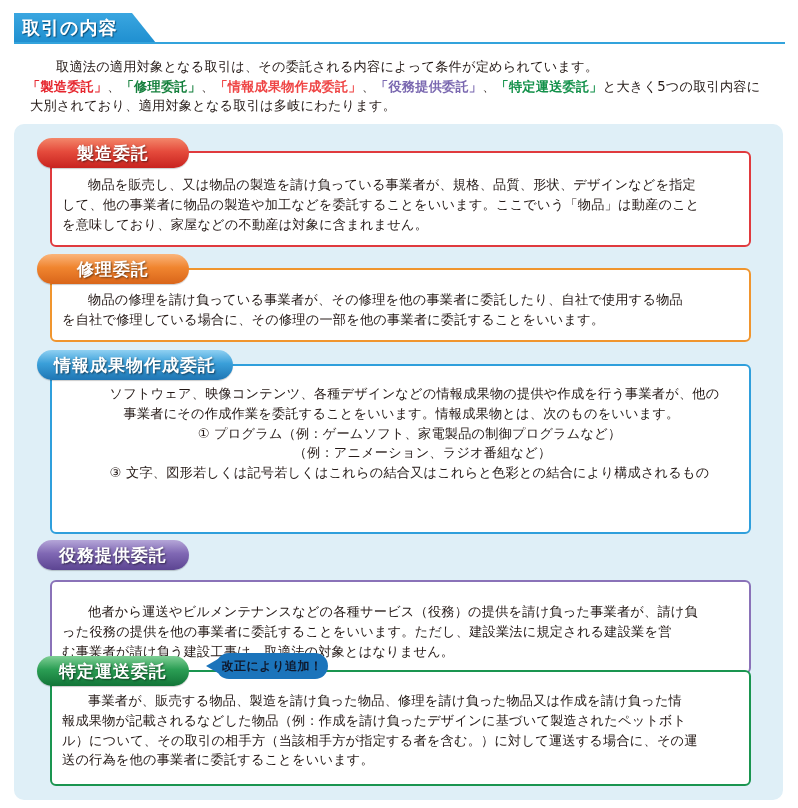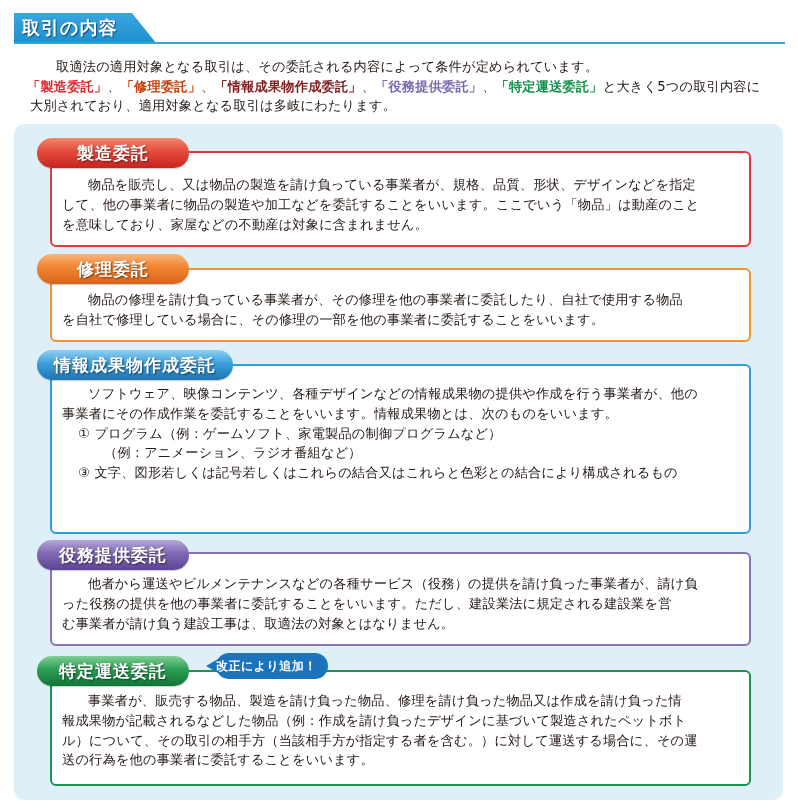--- a/index.html
+++ b/index.html
@@ -21,33 +21,33 @@
   .box { position:absolute; left:50px; width:697px; background:#fff; border:2px solid; border-radius:6px; }
   .box-body { position:absolute; left:10px; right:8px; font-size:13.2px; line-height:19.8px; letter-spacing:0.2px; }
   .box-body p { margin:0; white-space:nowrap; }
   .box-body .ind { padding-left:26px; }
   .box-body .li { padding-left:16px; }
   .box-body .li2 { padding-left:42px; }
   .label { position:absolute; height:30px; line-height:30px; border-radius:15px 15px 15px 15px;
            color:#fff; font-weight:bold; font-size:17px; text-align:center; letter-spacing:1px;
            text-shadow:1px 1px 2px rgba(0,0,0,0.55); box-shadow:0 1px 1px rgba(0,0,0,0.2); }
   .badge { position:absolute; height:26px; line-height:26px; border-radius:13px; background:#1b74bb;
-           color:#ffffff; font-weight:bold; font-size:12px; text-align:left; letter-spacing:0.5px; }
+           color:#0f172a; font-weight:bold; font-size:12px; text-align:center; letter-spacing:0.5px; }
   .badge-tail { position:absolute; width:0; height:0; border-top:7px solid transparent; border-bottom:7px solid transparent; border-right:12px solid #1b74bb; }
 </style>
 </head>
 <body>
 
 <div class="title-tab"></div>
 <div class="title-text">取引の内容</div>
 <div class="title-line"></div>
 
 <div class="intro">
   <p class="indent">取適法の適用対象となる取引は、その委託される内容によって条件が定められています。</p>
-  <p style="margin-left:-3px;"><span class="kw" style="color:#e6262e">「製造委託」</span><span>、</span><span class="kw" style="color:#c2410c">「修理委託」</span><span>、</span><span class="kw" style="color:#7f1d1d">「情報成果物作成委託」</span><span>、</span><span class="kw" style="color:#7a68b0">「役務提供委託」</span><span>、</span><span class="kw" style="color:#13914a">「特定運送委託」</span><span>と大きく5つの取引内容に</span></p>
+  <p style="margin-left:-3px;"><span class="kw" style="color:#e6262e">「製造委託」</span><span>、</span><span class="kw" style="color:#15803d">「修理委託」</span><span>、</span><span class="kw" style="color:#ef4444">「情報成果物作成委託」</span><span>、</span><span class="kw" style="color:#7a68b0">「役務提供委託」</span><span>、</span><span class="kw" style="color:#13914a">「特定運送委託」</span><span>と大きく5つの取引内容に</span></p>
   <p>大別されており、適用対象となる取引は多岐にわたります。</p>
 </div>
 
 <div class="panel"></div>
 
 <div class="box" style="top:151px; height:92px; border-color:#e03a3e;">
   <div class="box-body" style="top:22px;">
     <p class="ind">物品を販売し、又は物品の製造を請け負っている事業者が、規格、品質、形状、デザインなどを指定</p>
     <p>して、他の事業者に物品の製造や加工などを委託することをいいます。ここでいう「物品」は動産のこと</p>
     <p>を意味しており、家屋などの不動産は対象に含まれません。</p>
@@ -57,31 +57,31 @@
 
 <div class="box" style="top:268px; height:70px; border-color:#f0952e;">
   <div class="box-body" style="top:20px;">
     <p class="ind">物品の修理を請け負っている事業者が、その修理を他の事業者に委託したり、自社で使用する物品</p>
     <p>を自社で修理している場合に、その修理の一部を他の事業者に委託することをいいます。</p>
   </div>
 </div>
 <div class="label" style="left:37px; top:254px; width:152px; background:linear-gradient(#fab57c 0%, #f0852f 45%, #d9651a 100%);">修理委託</div>
 
 <div class="box" style="top:364px; height:166px; border-color:#2f9fdc;">
-  <div class="box-body" style="top:18px;">
+  <div class="box-body" style="top:18px;text-align:center;">
     <p class="ind">ソフトウェア、映像コンテンツ、各種デザインなどの情報成果物の提供や作成を行う事業者が、他の</p>
     <p>事業者にその作成作業を委託することをいいます。情報成果物とは、次のものをいいます。</p>
     <p class="li">① プログラム（例：ゲームソフト、家電製品の制御プログラムなど）</p>
     <p class="li2">（例：アニメーション、ラジオ番組など）</p>
     <p class="li">③ 文字、図形若しくは記号若しくはこれらの結合又はこれらと色彩との結合により構成されるもの</p>
   </div>
 </div>
 <div class="label" style="left:37px; top:350px; width:196px; background:linear-gradient(#8fd0f2 0%, #3a9fd9 45%, #1f76b4 100%);">情報成果物作成委託</div>
 
-<div class="box" style="top:552px; height:90px; border-color:#8a72b8;border-radius:6px;">
+<div class="box" style="top:580px; height:90px; border-color:#8a72b8;border-radius:6px;">
   <div class="box-body" style="top:20px;">
     <p class="ind">他者から運送やビルメンテナンスなどの各種サービス（役務）の提供を請け負った事業者が、請け負</p>
     <p>った役務の提供を他の事業者に委託することをいいます。ただし、建設業法に規定される建設業を営</p>
     <p>む事業者が請け負う建設工事は、取適法の対象とはなりません。</p>
   </div>
 </div>
 <div class="label" style="left:37px; top:540px; width:152px; background:linear-gradient(#b5a6d8 0%, #8068b4 45%, #5c4592 100%);">役務提供委託</div>
 
 <div class="box" style="top:670px; height:112px; border-color:#1a9550;font-family:Liberation Mono, monospace;">
   <div class="box-body" style="top:20px;">

